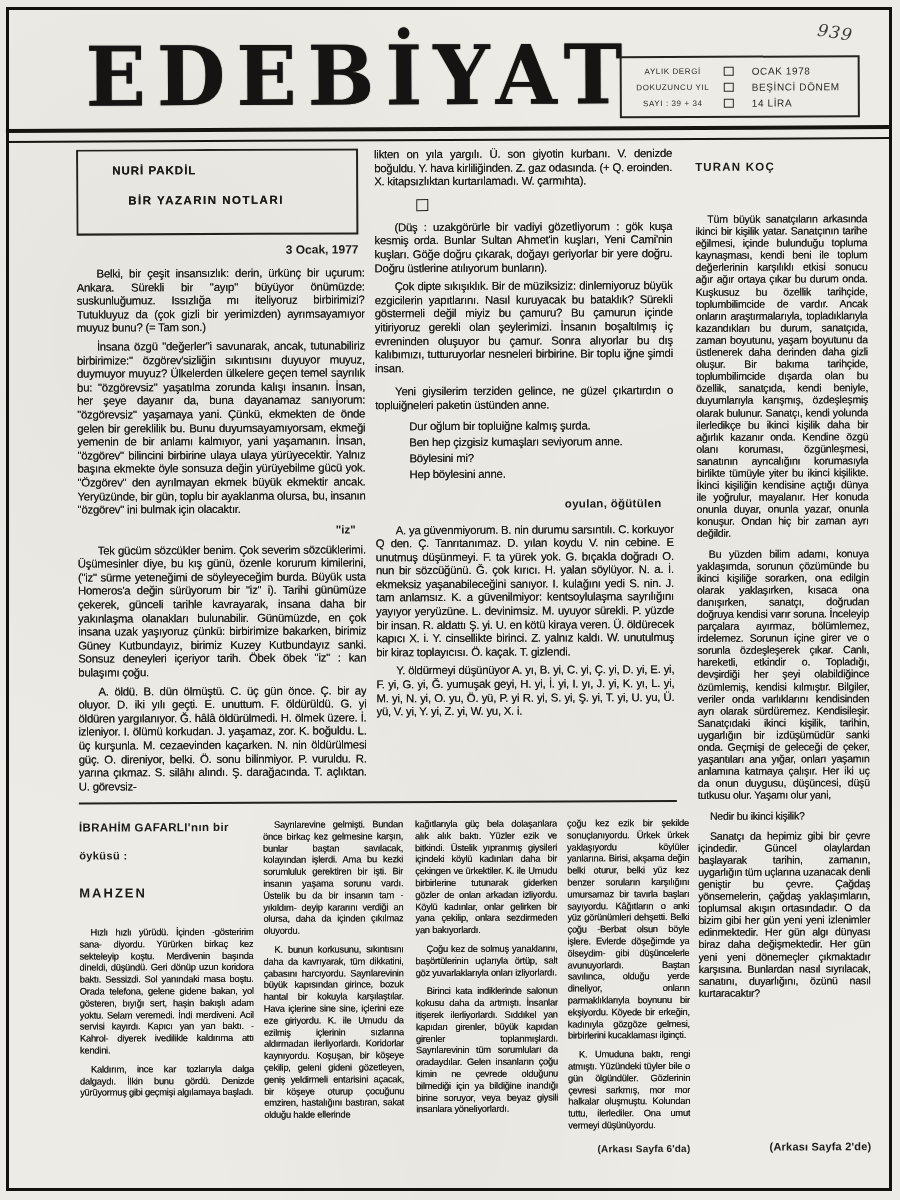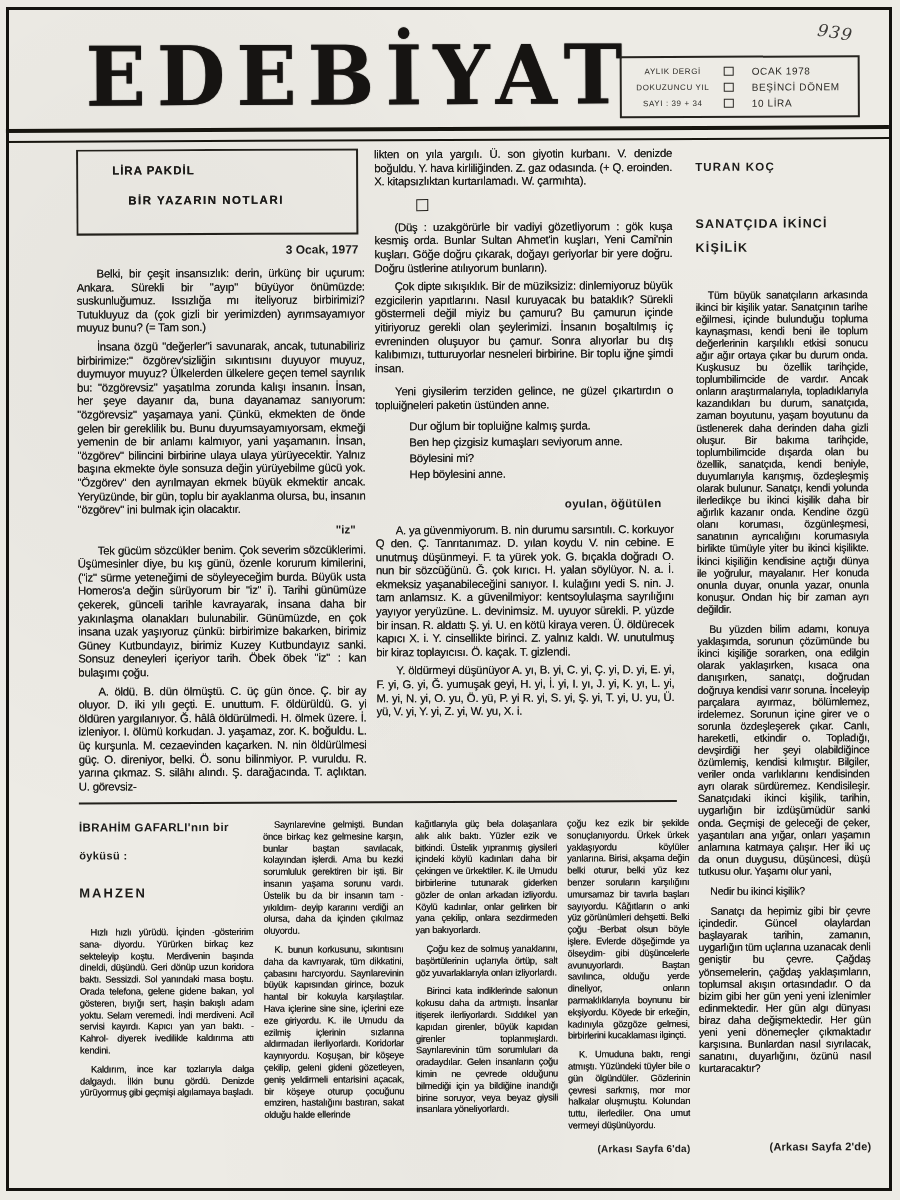--- a/index.html
+++ b/index.html
@@ -124,29 +124,29 @@
         <span class="val">OCAK 1978</span>
       </div>
       <div class="inforow">
         <span class="lab">DOKUZUNCU YIL</span>
         <span class="cbx"></span>
         <span class="val">BEŞİNCİ DÖNEM</span>
       </div>
       <div class="inforow">
         <span class="lab">SAYI : 39 + 34</span>
         <span class="cbx"></span>
-        <span class="val">10 LİRA</span>
+        <span class="val">14 LİRA</span>
       </div>
     </div>
 
     <div class="rule-double"></div>
 
     <div id="col1" class="col bodytxt">
       <div class="hdr-box">
-        <p class="author">LİRA PAKDİL</p>
+        <p class="author">NURİ PAKDİL</p>
         <p class="title">BİR YAZARIN NOTLARI</p>
       </div>
       <div class="dateline">3 Ocak, 1977</div>
       <p>Belki, bir çeşit insansızlık: derin, ürkünç bir uçurum: Ankara. Sürekli bir "ayıp" büyüyor önümüzde: suskunluğumuz. Issızlığa mı iteliyoruz birbirimizi? Tutukluyuz da (çok gizli bir yerimizden) ayrımsayamıyor muyuz bunu? (= Tam son.)</p>
       <p>İnsana özgü "değerler"i savunarak, ancak, tutunabiliriz birbirimize:" özgörev'sizliğin sıkıntısını duyuyor muyuz, duymuyor muyuz? Ülkelerden ülkelere geçen temel sayrılık bu: "özgörevsiz" yaşatılma zorunda kalışı insanın. İnsan, her şeye dayanır da, buna dayanamaz sanıyorum: "özgörevsiz" yaşamaya yani. Çünkü, ekmekten de önde gelen bir gereklilik bu. Bunu duyumsayamıyorsam, ekmeği yemenin de bir anlamı kalmıyor, yani yaşamanın. İnsan, "özgörev" bilincini birbirine ulaya ulaya yürüyecektir. Yalnız başına ekmekte öyle sonsuza değin yürüyebilme gücü yok. "Özgörev" den ayrılmayan ekmek büyük ekmektir ancak. Yeryüzünde, bir gün, toplu bir ayaklanma olursa, bu, insanın "özgörev" ini bulmak için olacaktır.</p>
       <div class="subhead-right">"iz"</div>
       <p>Tek gücüm sözcükler benim. Çok severim sözcüklerimi. Üşümesinler diye, bu kış günü, özenle korurum kimilerini, ("iz" sürme yeteneğimi de söyleyeceğim burda. Büyük usta Homeros'a değin sürüyorum bir "iz" i). Tarihi günümüze çekerek, günceli tarihle kavrayarak, insana daha bir yakınlaşma olanakları bulunabilir. Günümüzde, en çok insana uzak yaşıyoruz çünkü: birbirimize bakarken, birimiz Güney Kutbundayız, birimiz Kuzey Kutbundayız sanki. Sonsuz deneyleri içeriyor tarih. Öbek öbek "iz" : kan bulaşımı çoğu.</p>
       <p>A. öldü. B. dün ölmüştü. C. üç gün önce. Ç. bir ay oluyor. D. iki yılı geçti. E. unuttum. F. öldürüldü. G. yi öldüren yargılanıyor. Ğ. hâlâ öldürülmedi. H. ölmek üzere. İ. izleniyor. I. ölümü korkudan. J. yaşamaz, zor. K. boğuldu. L. üç kurşunla. M. cezaevinden kaçarken. N. nin öldürülmesi güç. O. direniyor, belki. Ö. sonu bilinmiyor. P. vuruldu. R. yarına çıkmaz. S. silâhı alındı. Ş. darağacında. T. açlıktan. U. görevsiz-</p>
     </div>
 
@@ -160,21 +160,20 @@
       <div class="poemline">Ben hep çizgisiz kumaşları seviyorum anne.</div>
       <div class="poemline">Böylesini mi?</div>
       <div class="poemline">Hep böylesini anne.</div>
       <div class="signature">oyulan, öğütülen</div>
       <p>A. ya güvenmiyorum. B. nin durumu sarsıntılı. C. korkuyor Q den. Ç. Tanrıtanımaz. D. yılan koydu V. nin cebine. E unutmuş düşünmeyi. F. ta yürek yok. G. bıçakla doğradı O. nun bir sözcüğünü. Ğ. çok kırıcı. H. yalan söylüyor. N. a. İ. ekmeksiz yaşanabileceğini sanıyor. I. kulağını yedi S. nin. J. tam anlamsız. K. a güvenilmiyor: kentsoylulaşma sayrılığını yayıyor yeryüzüne. L. devinimsiz. M. uyuyor sürekli. P. yüzde bir insan. R. aldattı Ş. yi. U. en kötü kiraya veren. Ü. öldürecek kapıcı X. i. Y. cinsellikte birinci. Z. yalnız kaldı. W. unutulmuş bir kiraz toplayıcısı. Ö. kaçak. T. gizlendi.</p>
       <p>Y. öldürmeyi düşünüyor A. yı, B. yi, C. yi, Ç. yi, D. yi, E. yi, F. yi, G. yi, Ğ. yumuşak geyi, H. yi, İ. yi, I. yı, J. yi, K. yı, L. yi, M. yi, N. yi, O. yu, Ö. yü, P. yi R. yi, S. yi, Ş. yi, T. yi, U. yu, Ü. yü, V. yi, Y. yi, Z. yi, W. yu, X. i.</p>
     </div>
 
     <div id="col3" class="col">
       <div class="author">TURAN KOÇ</div>
-      <div class="title">SANATÇIDA İKİNCİ KİŞİLİK</div>
       <p>Tüm büyük sanatçıların arkasında ikinci bir kişilik yatar. Sanatçının tarihe eğilmesi, içinde bulunduğu topluma kaynaşması, kendi beni ile toplum değerlerinin karşılıklı etkisi sonucu ağır ağır ortaya çıkar bu durum onda. Kuşkusuz bu özellik tarihçide, toplumbilimcide de vardır. Ancak onların araştırmalarıyla, topladıklarıyla kazandıkları bu durum, sanatçıda, zaman boyutunu, yaşam boyutunu da üstlenerek daha derinden daha gizli oluşur. Bir bakıma tarihçide, toplumbilimcide dışarda olan bu özellik, sanatçıda, kendi beniyle, duyumlarıyla karışmış, özdeşleşmiş olarak bulunur. Sanatçı, kendi yolunda ilerledikçe bu ikinci kişilik daha bir ağırlık kazanır onda. Kendine özgü olanı koruması, özgünleşmesi, sanatının ayrıcalığını korumasıyla birlikte tümüyle yiter bu ikinci kişilikte. İkinci kişiliğin kendisine açtığı dünya ile yoğrulur, mayalanır. Her konuda onunla duyar, onunla yazar, onunla konuşur. Ondan hiç bir zaman ayrı değildir.</p>
       <p>Bu yüzden bilim adamı, konuya yaklaşımda, sorunun çözümünde bu ikinci kişiliğe sorarken, ona edilgin olarak yaklaşırken, kısaca ona danışırken, sanatçı, doğrudan doğruya kendisi varır soruna. İnceleyip parçalara ayırmaz, bölümlemez, irdelemez. Sorunun içine girer ve o sorunla özdeşleşerek çıkar. Canlı, hareketli, etkindir o. Topladığı, devşirdiği her şeyi olabildiğince özümlemiş, kendisi kılmıştır. Bilgiler, veriler onda varlıklarını kendisinden ayrı olarak sürdüremez. Kendisileşir. Sanatçıdaki ikinci kişilik, tarihin, uygarlığın bir izdüşümüdür sanki onda. Geçmişi de geleceği de çeker, yaşantıları ana yığar, onları yaşamın anlamına katmaya çalışır. Her iki uç da onun duygusu, düşüncesi, düşü tutkusu olur. Yaşamı olur yani,</p>
       <p>Nedir bu ikinci kişilik?</p>
       <p>Sanatçı da hepimiz gibi bir çevre içindedir. Güncel olaylardan başlayarak tarihin, zamanın, uygarlığın tüm uçlarına uzanacak denli geniştir bu çevre. Çağdaş yönsemelerin, çağdaş yaklaşımların, toplumsal akışın ortasındadır. O da bizim gibi her gün yeni yeni izlenimler edinmektedir. Her gün algı dünyası biraz daha değişmektedir. Her gün yeni yeni dönemeçler çıkmaktadır karşısına. Bunlardan nasıl sıyrılacak, sanatını, duyarlığını, özünü nasıl kurtaracaktır?</p>
       <div class="continued">(Arkası Sayfa 2'de)</div>
     </div>
 
     <div class="rule-mid"></div>
 
     <div id="colA" class="bcol">

